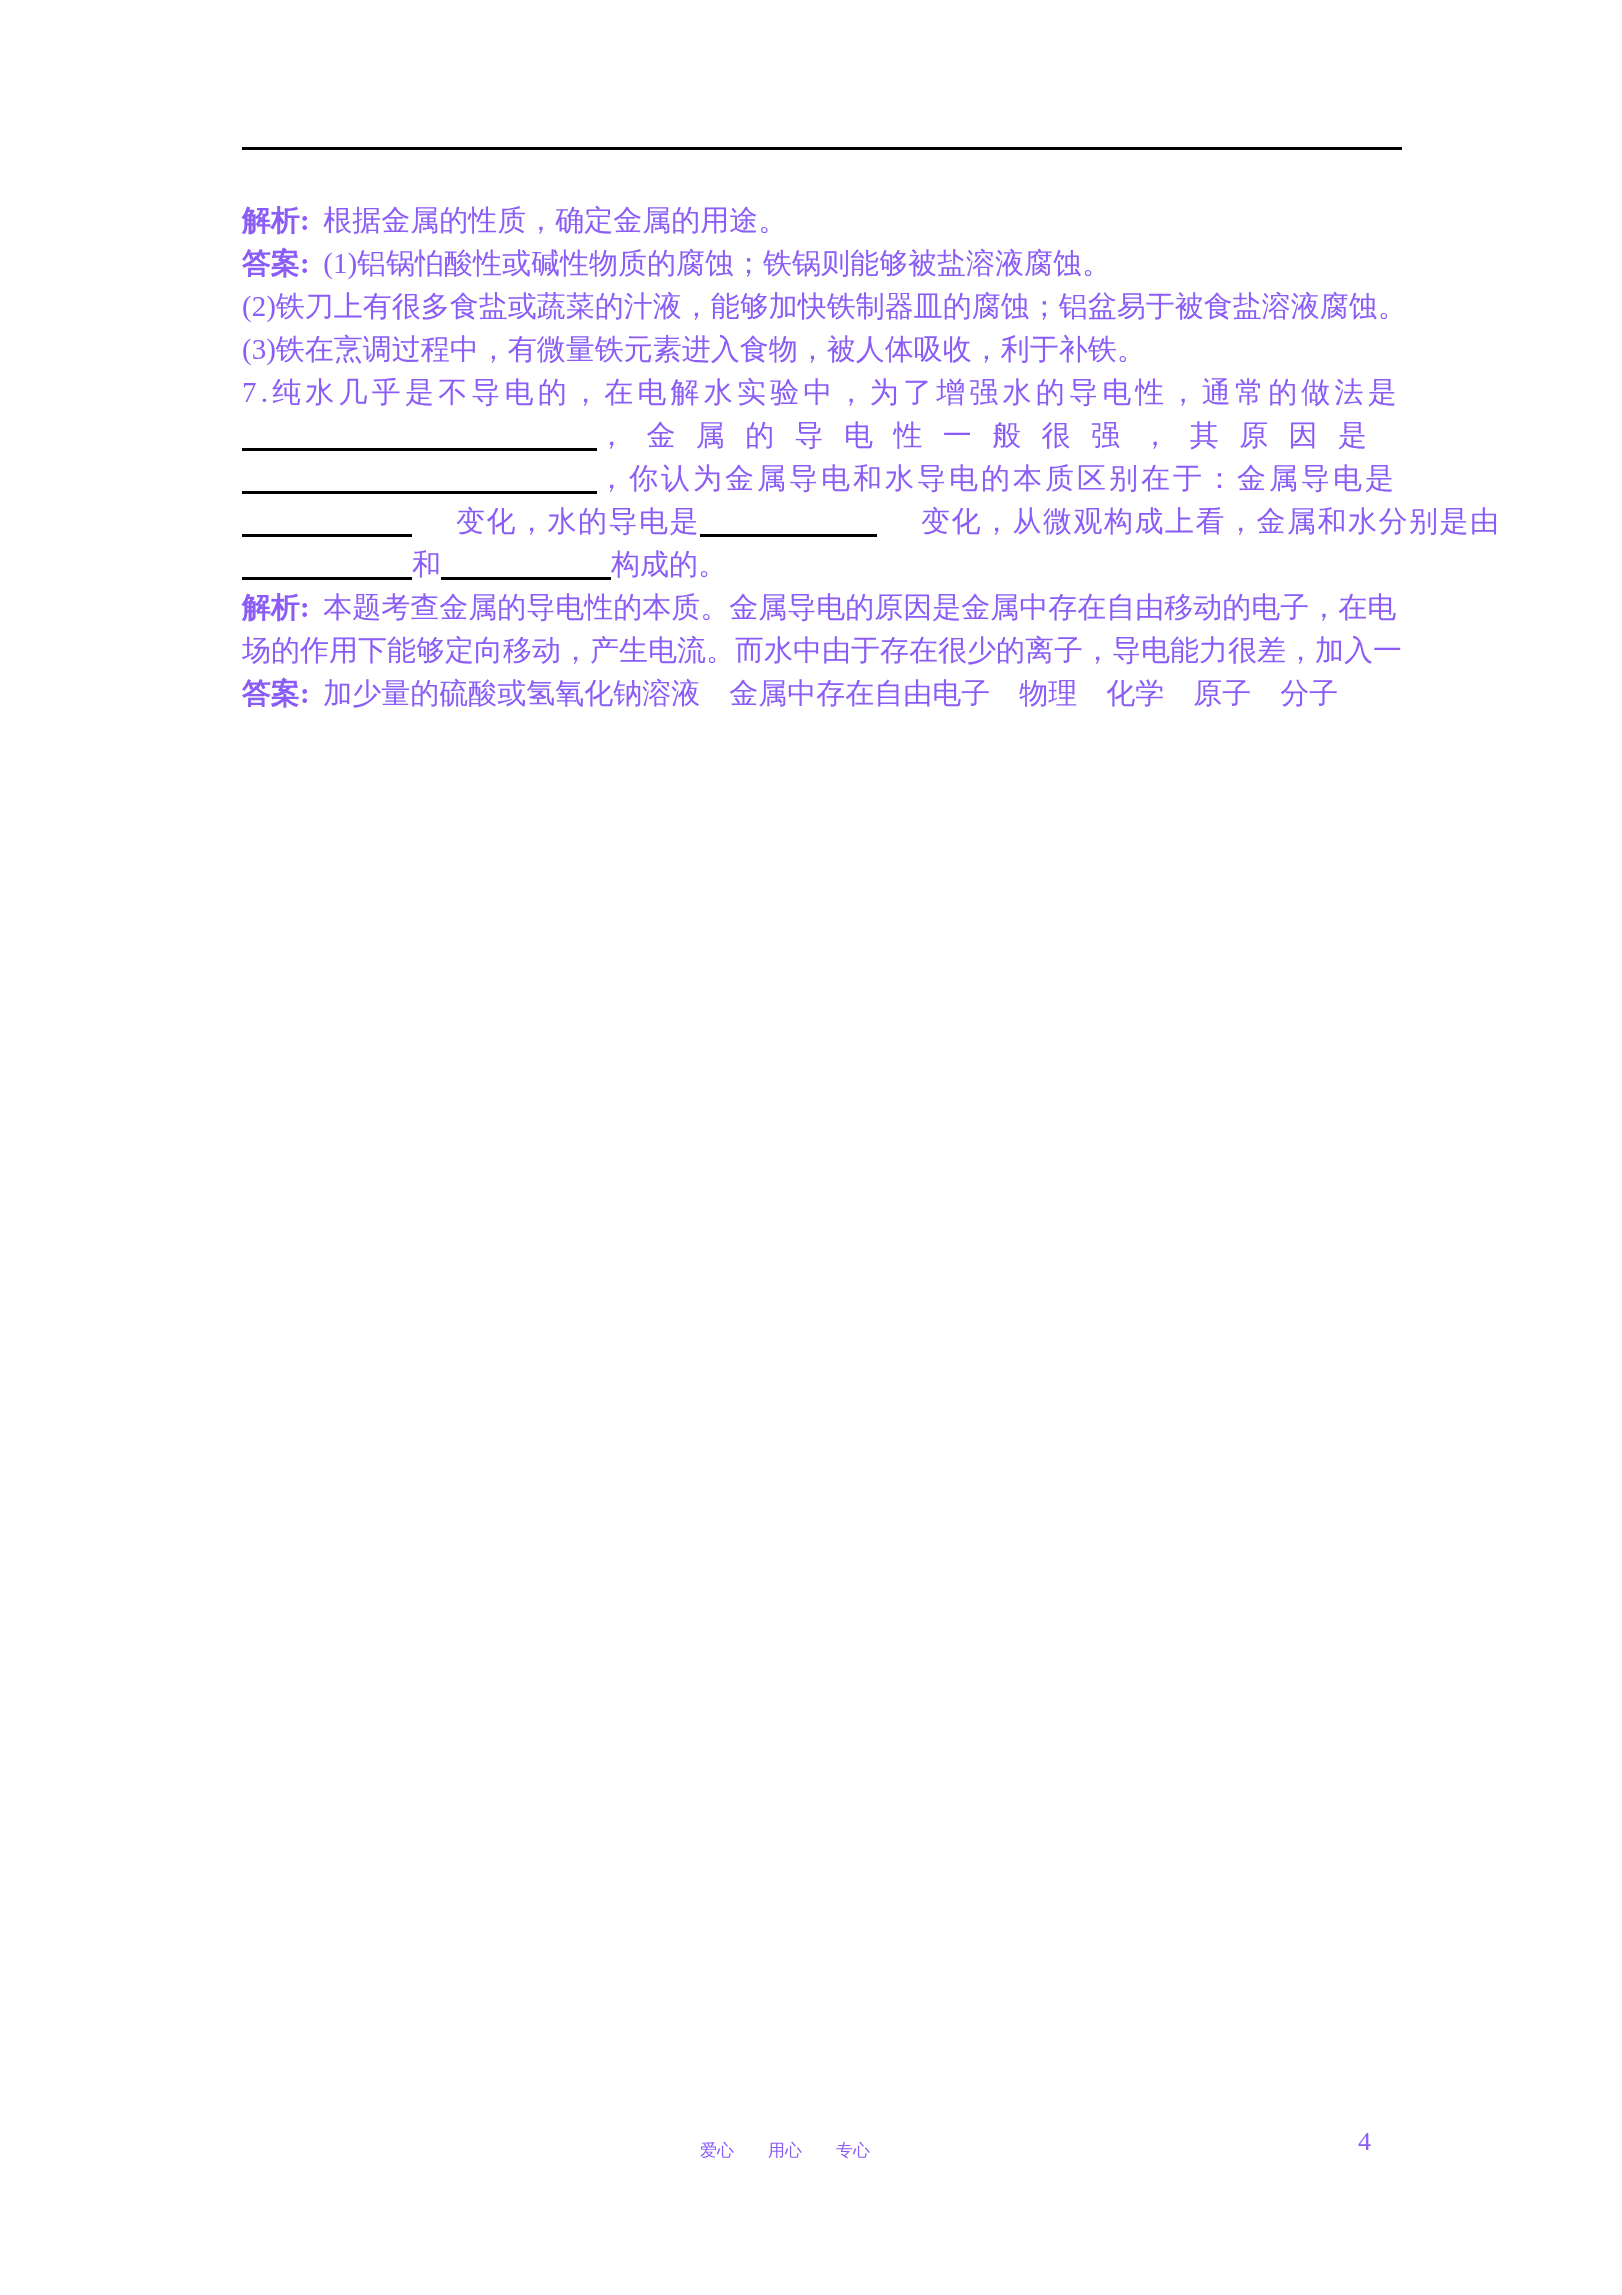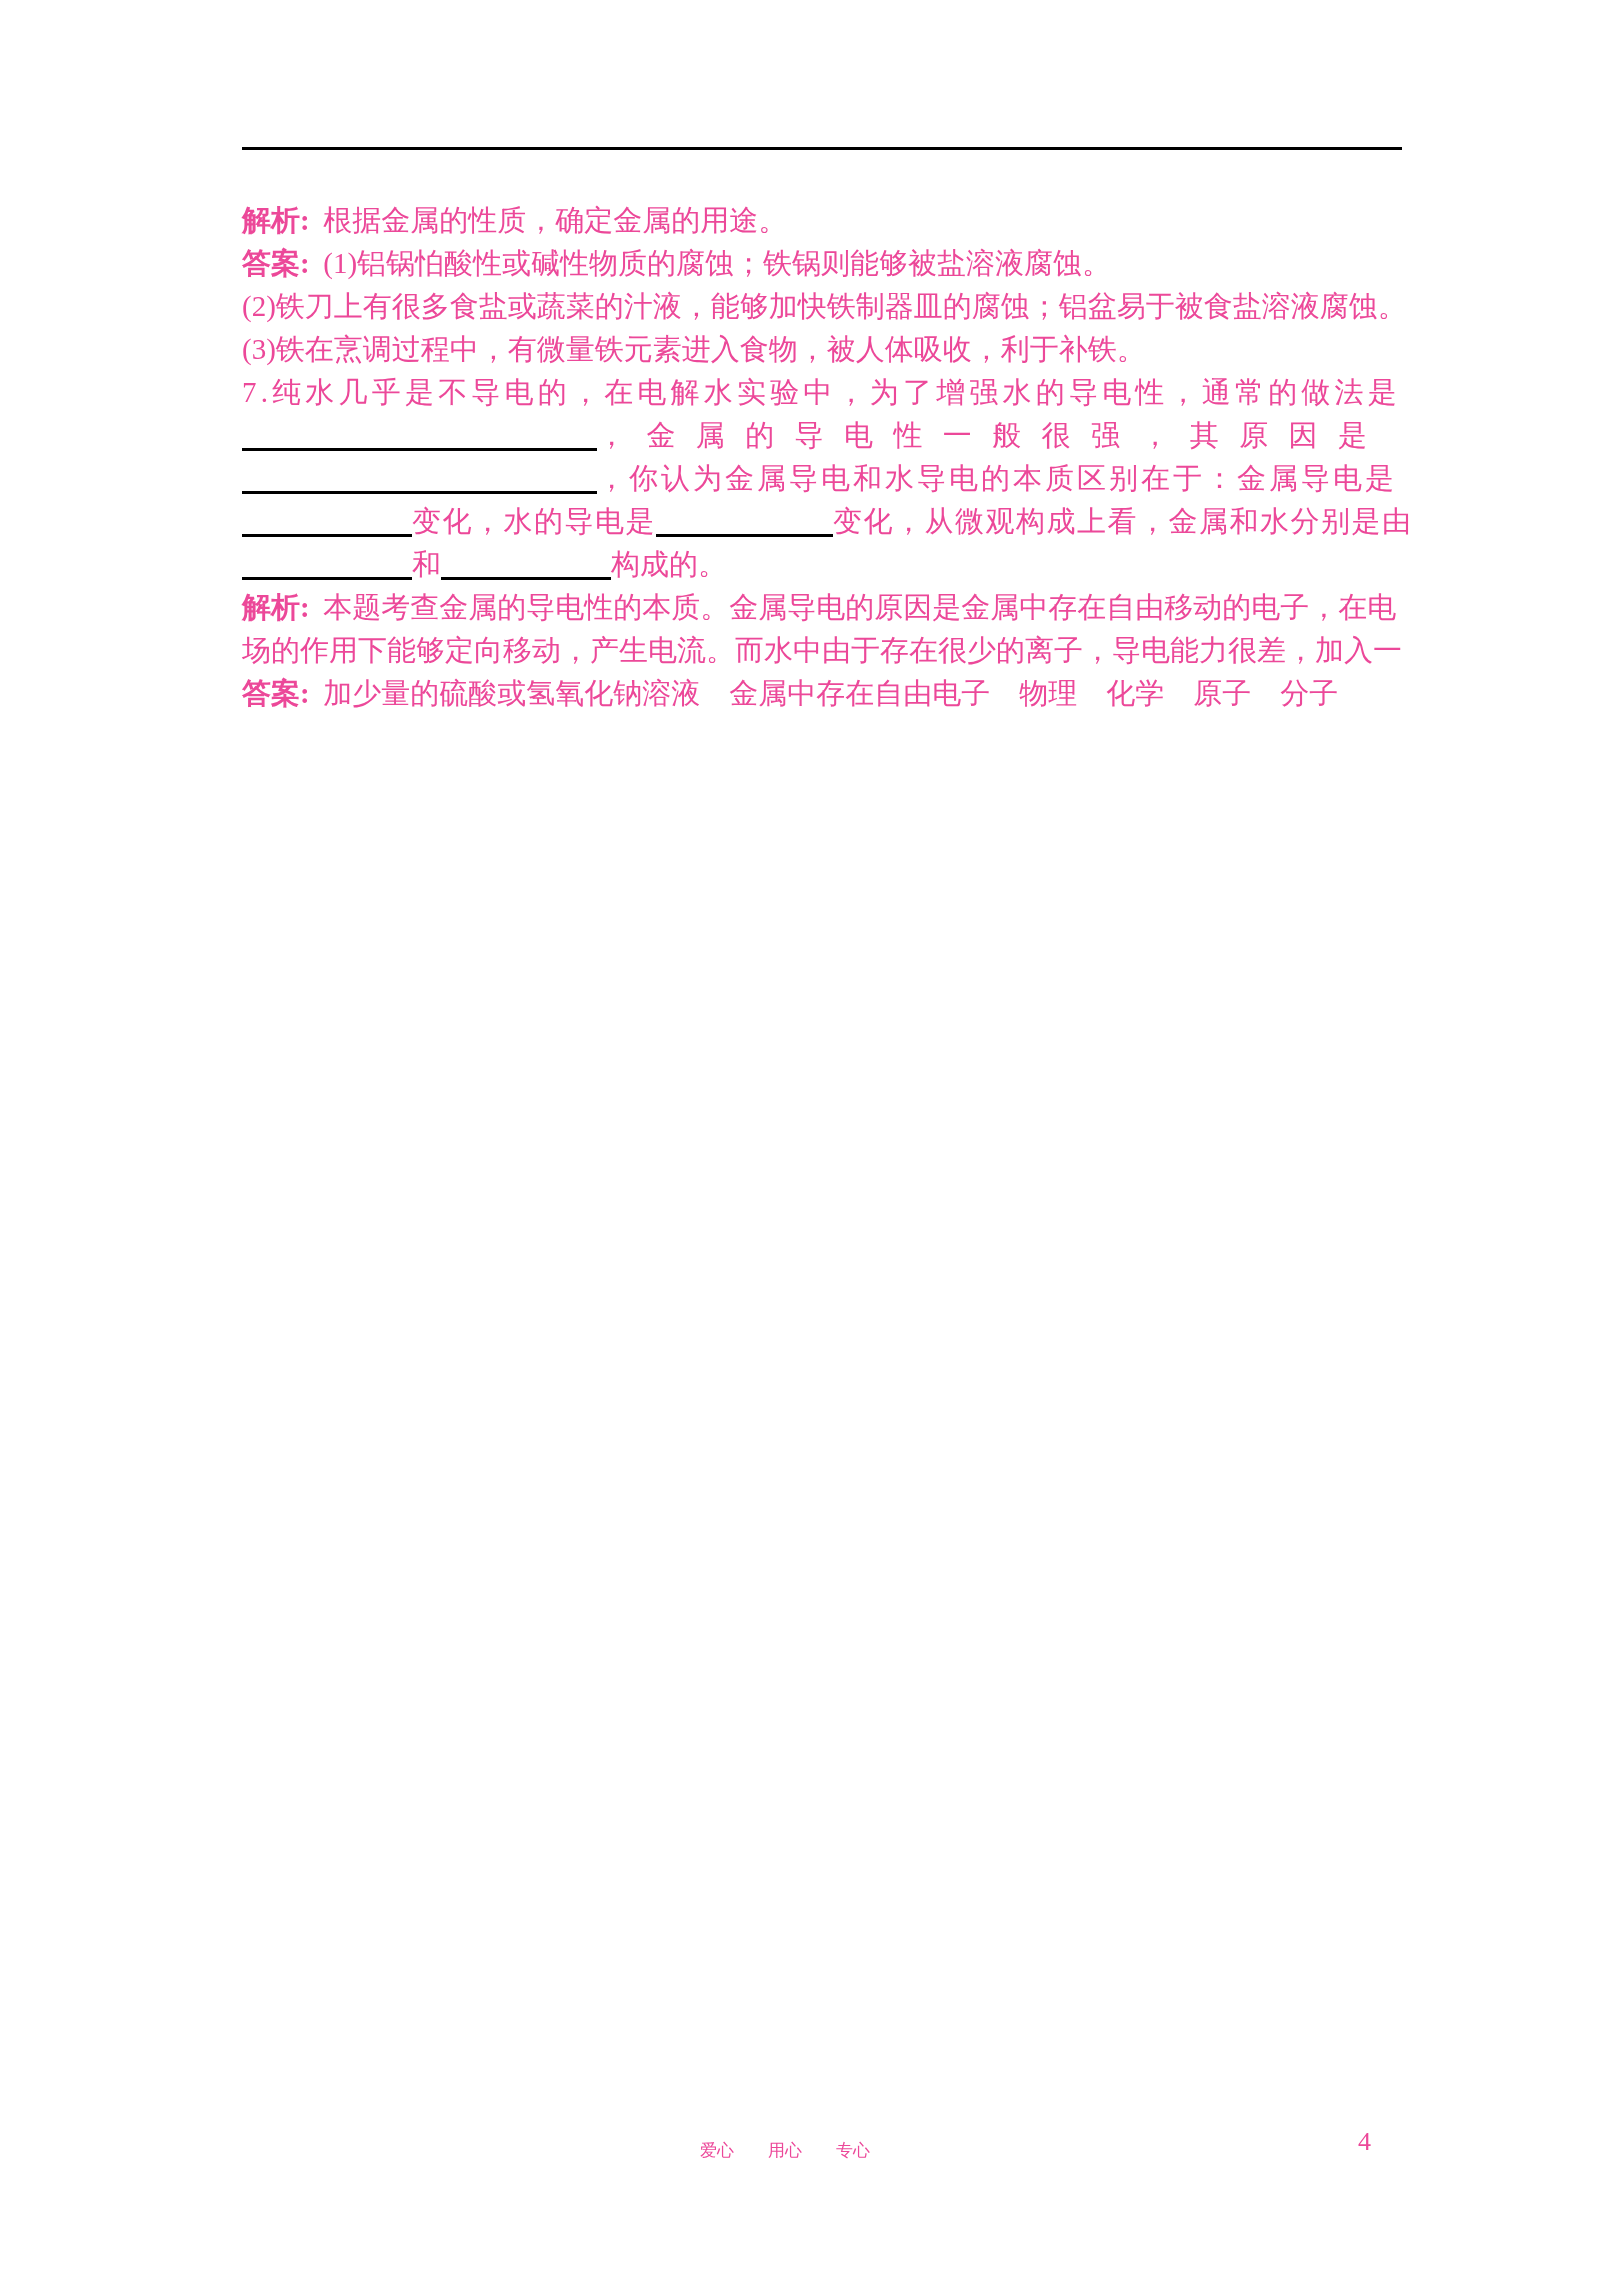--- a/index.html
+++ b/index.html
@@ -2,21 +2,21 @@
 <html style="font-size:12px"><head>
 <meta charset="utf-8">
 <style>
   html, body { margin: 0; padding: 0; background: #888; }
   .page {
     position: relative;
     width: 1623px;
     height: 2295px;
     margin: 0 auto;
     background: #ffffff;
-    color: #ec4899;
+    color: #8b5cf6;
     font-family: "Liberation Serif", "DejaVu Serif", serif;
     overflow: hidden;
   }
   .top-rule {
     position: absolute;
     left: 242px;
     top: 147px;
     width: 1160px;
     height: 3px;
     background: #000000;
@@ -28,21 +28,21 @@
     width: 1158px;
     font-size: 29px;
     line-height: 43px;
     white-space: nowrap;
   }
   .line { height: 43px; }
   .lbl { font-weight: bold; padding-right: 13.6px; }
   .ls55 { letter-spacing: 4.2px; }
   .ls27 { letter-spacing: 20.4px; }
   .ls4  { letter-spacing: 3px; }
-  .ls2  { letter-spacing: 1.5px; }
+  .ls2  { letter-spacing: 1.5px; margin-left: 44px; }
   .blank {
     display: inline-block;
     height: 30px;
     border-bottom: 3px solid #000000;
     vertical-align: -6px;
   }
   .w470 { width: 355px; }
   .w225 { width: 170px; }
   .w235 { width: 177px; }
   .footer {

